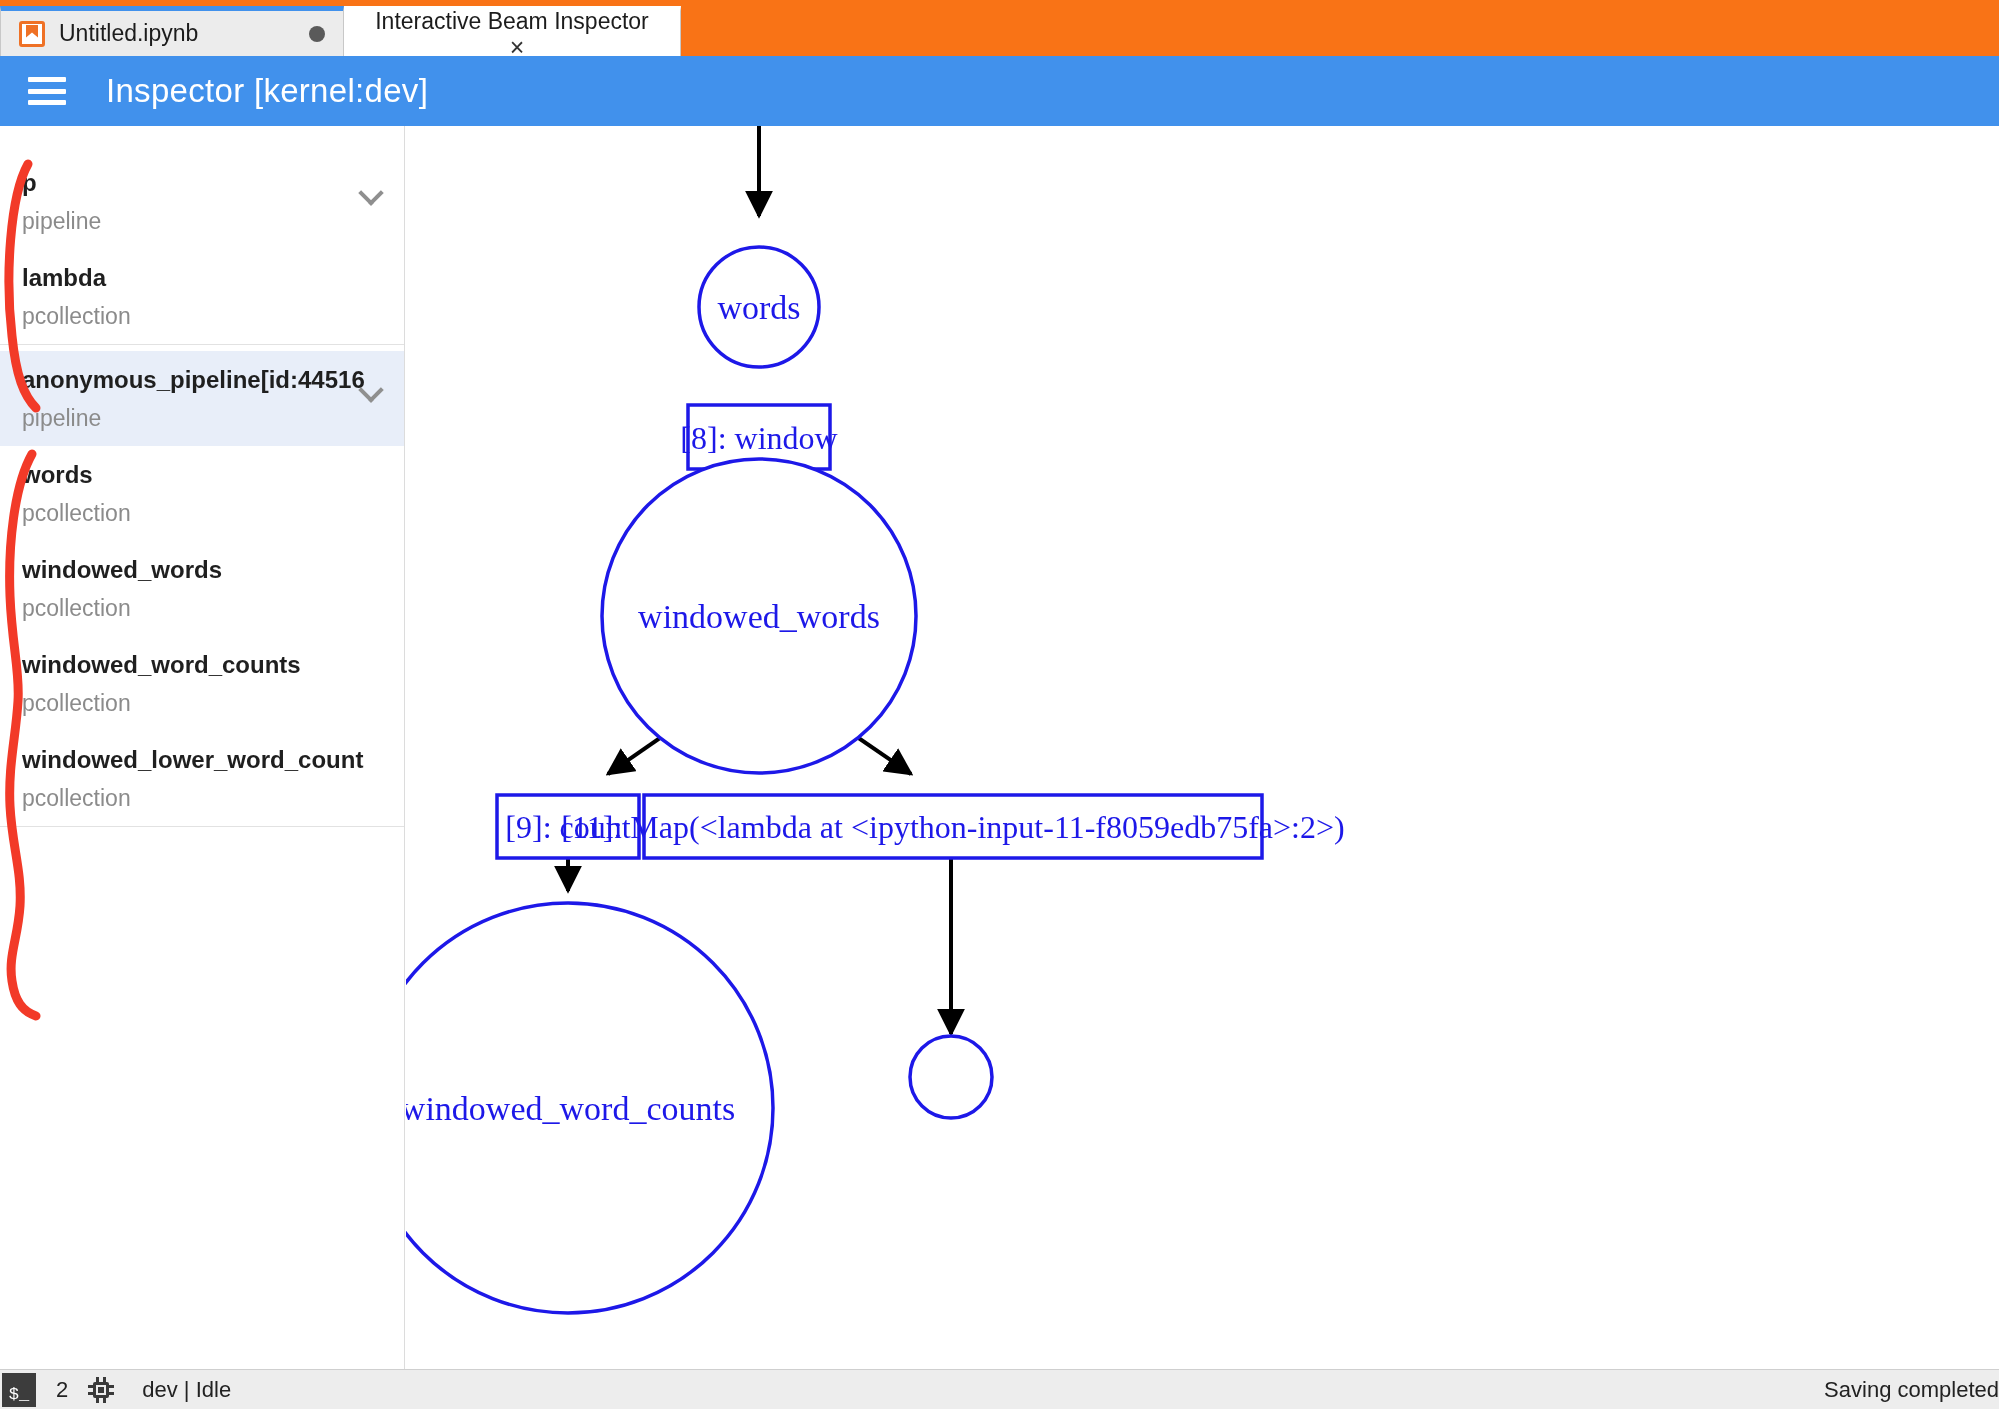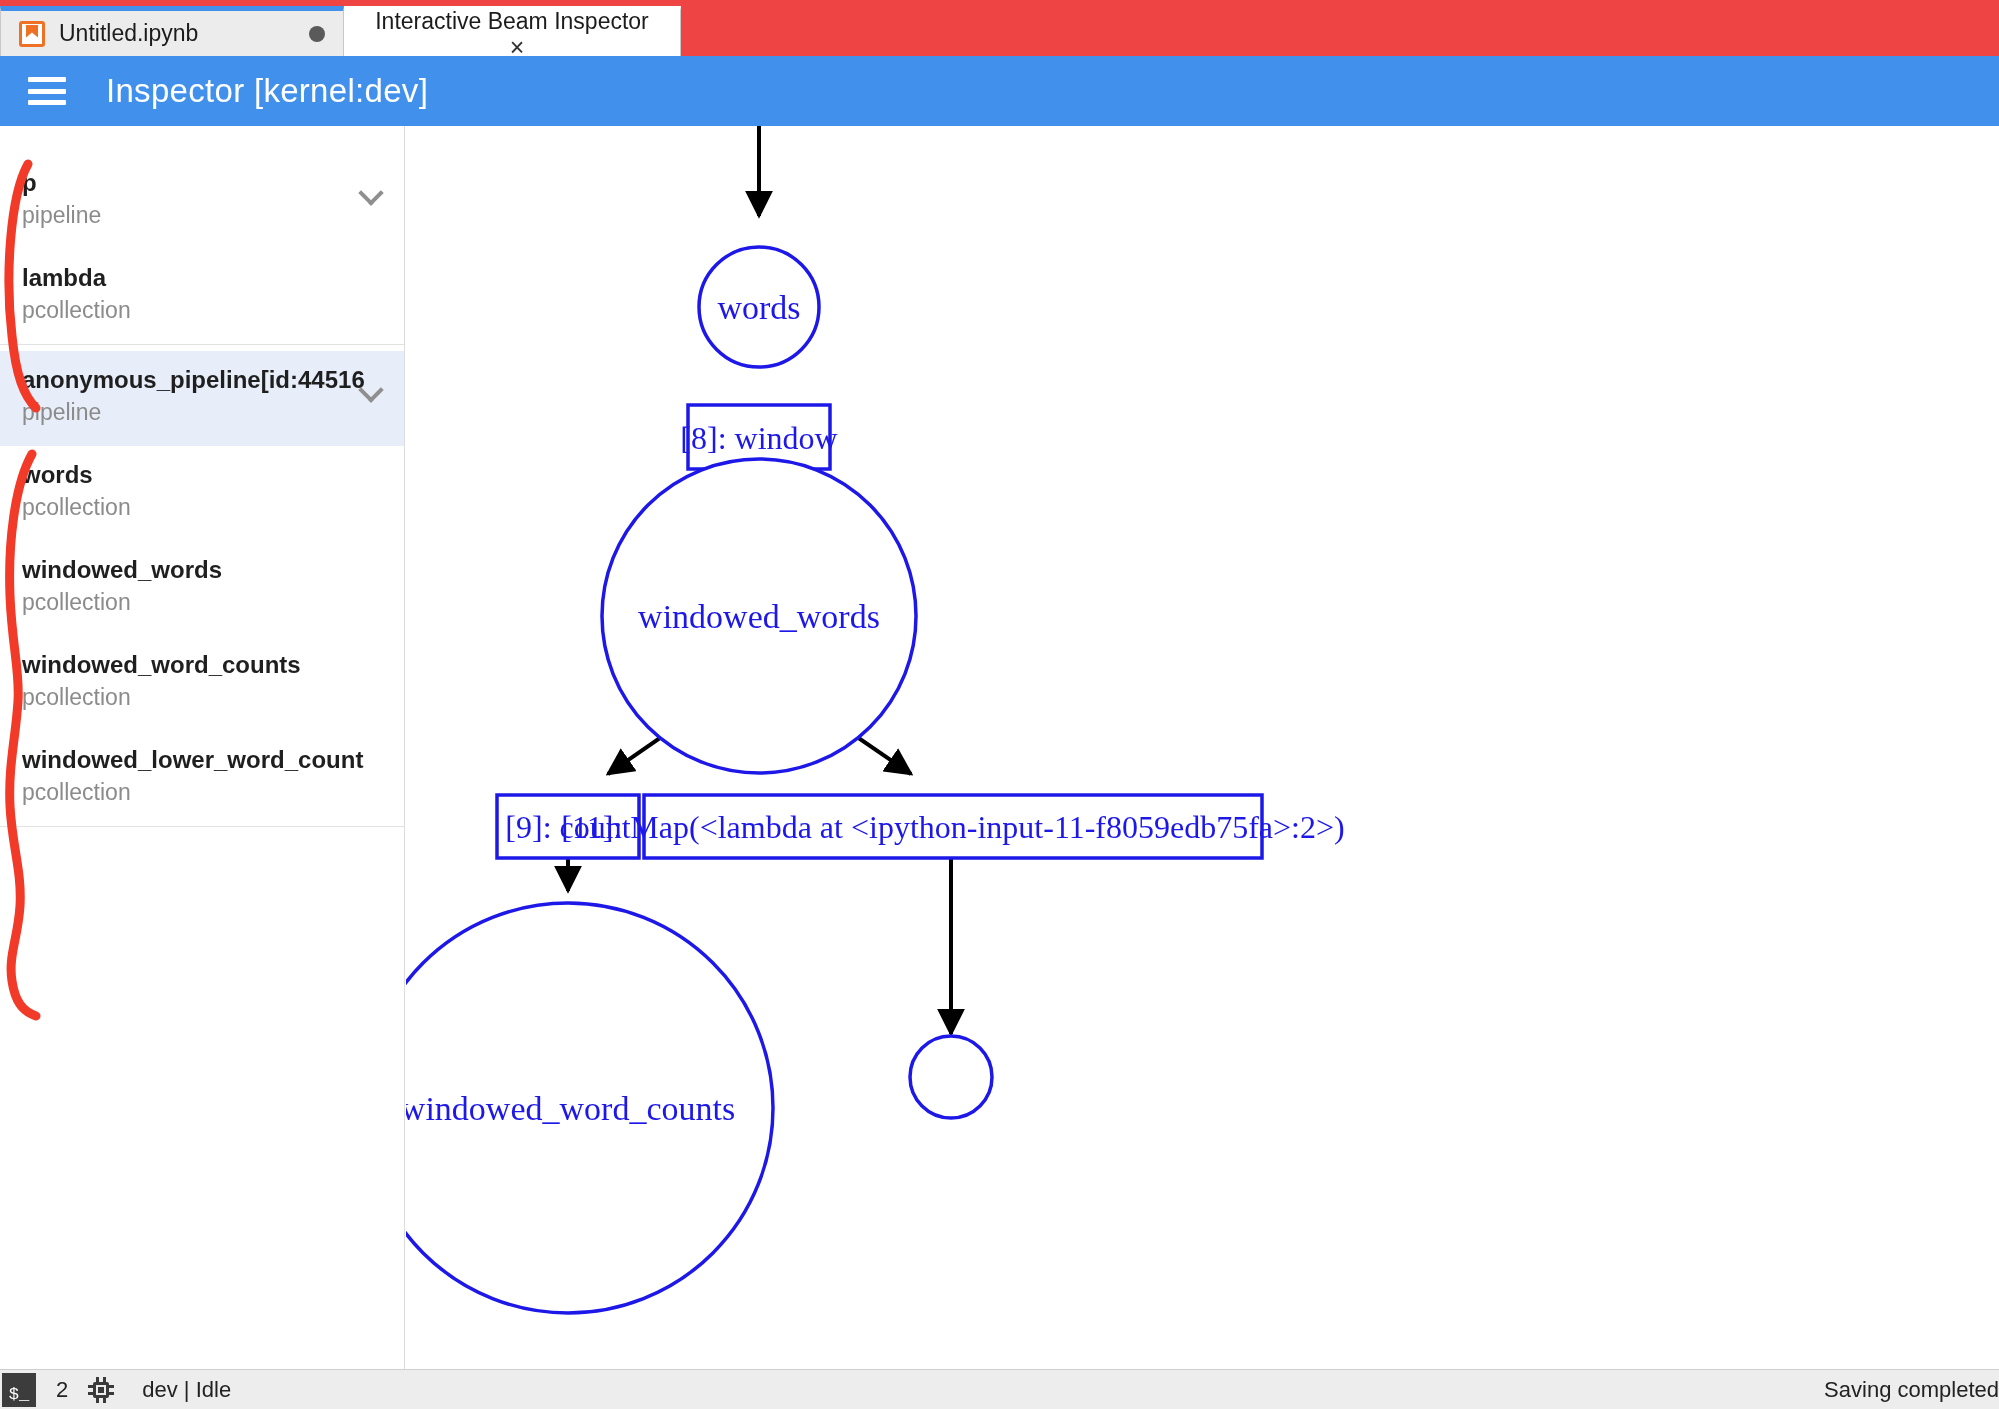--- a/index.html
+++ b/index.html
@@ -14,21 +14,21 @@
     overflow: hidden;
     position: relative;
   }
 
   
   .tabbar {
     position: absolute;
     left: 0; top: 0;
     width: 1999px;
     height: 56px;
-    background: #ef4444;
+    background: #f97316;
     border-bottom: 1px solid #d0d0d0;
     display: flex;
     align-items: flex-end;
   }
   .tab {
     position: relative;
     height: 50px;
     display: flex;
     align-items: center;
     box-sizing: border-box;
@@ -149,21 +149,21 @@
     color: #1f1f1f;
     white-space: nowrap;
     overflow: hidden;
     text-overflow: clip;
     line-height: 1.25;
   }
   .side-item .kind {
     font-size: 23px;
     color: #8b8b8b;
     line-height: 1.3;
-    margin-top: 3px;
+    margin-top: 9px;
   }
   .chevron {
     position: absolute;
     right: 22px;
     top: 28px;
     width: 22px; height: 22px;
   }
   .chevron::before {
     content: "";
     position: absolute;

